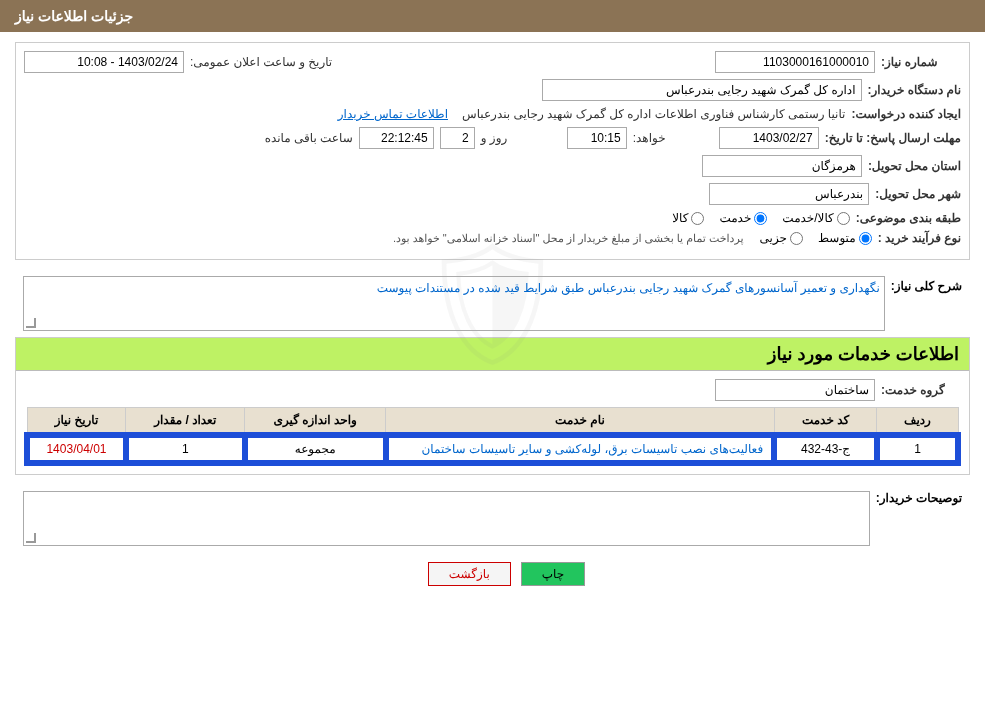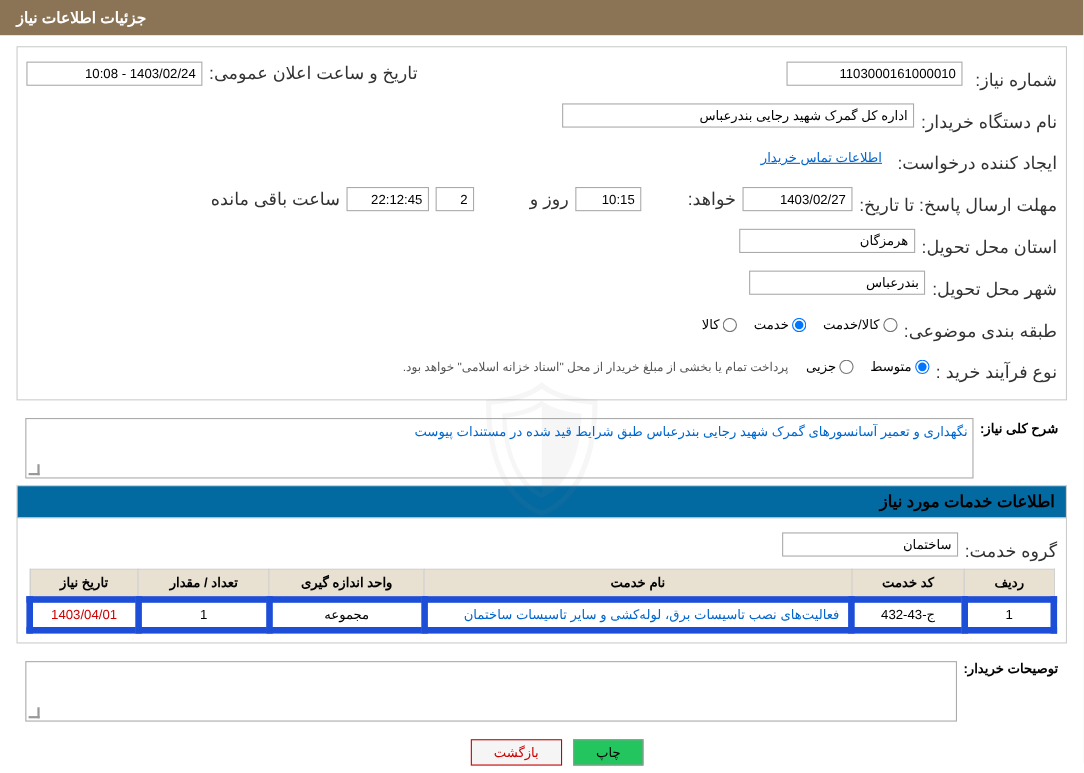--- a/index.html
+++ b/index.html
@@ -28,46 +28,45 @@
     }
     .form-row {
       display: flex;
       align-items: center;
       margin-bottom: 6px;
       gap: 6px;
     }
     .label {
       color: #333;
       white-space: nowrap;
-      font-size: 16px;
+      font-size: 12px;
       min-width: 80px;
-      text-align: right;
+      text-align: left;
     }
     .label-bold {
-      font-weight: normal;
-      margin-top: 12px;
+      font-weight: bold;
     }
     .input-box {
       border: 1px solid #aaa;
       padding: 2px 5px;
       background: #fff;
       height: 22px;
       font-family: Tahoma, Arial, sans-serif;
       font-size: 12px;
       direction: rtl;
     }
     .input-wide { width: 260px; }
     .input-medium { width: 160px; }
     .input-small { width: 100px; }
     .input-xsmall { width: 60px; }
     .section-title {
-      background: #0369a1;
+      background: #bef264;
       padding: 5px 10px;
       font-weight: bold;
-      font-size: 15px;
+      font-size: 18px;
       margin-bottom: 8px;
       border-bottom: 1px solid #bbb;
     }
     .info-block {
       border: 1px solid #ccc;
       margin-bottom: 10px;
     }
     .info-block .section-title {
       margin-bottom: 0;
     }
@@ -233,20 +232,21 @@
           <input class="input-box input-medium" type="text" readonly="" value="1403/02/24 - 10:08" style="">
         </div>
 
         <div class="form-row">
           <span class="label label-bold">نام دستگاه خریدار:</span>
           <input class="input-box input-wide" type="text" style="width: 320px;" readonly="" value="اداره کل گمرک شهید رجایی بندرعباس">
         </div>
 
         <div class="form-row">
           <span class="label label-bold">ایجاد کننده درخواست:</span>
+          <span class="label" style="color:#333;">تانیا رستمی کارشناس فناوری اطلاعات اداره کل گمرک شهید رجایی بندرعباس</span>
           <span class="link-text" style="margin-right:8px;">اطلاعات تماس خریدار</span>
         </div>
 
         <div class="form-row">
           <span class="label label-bold">مهلت ارسال پاسخ: تا تاریخ:</span>
           <input class="input-box input-small" type="text" readonly="" value="1403/02/27" style="">
           <span class="label">خواهد:</span>
           <input class="input-box input-xsmall" type="text" readonly="" value="10:15" style="">
           <span class="label">روز و</span>
           <input class="input-box" type="text" style="width: 35px;" readonly="" value="2">

